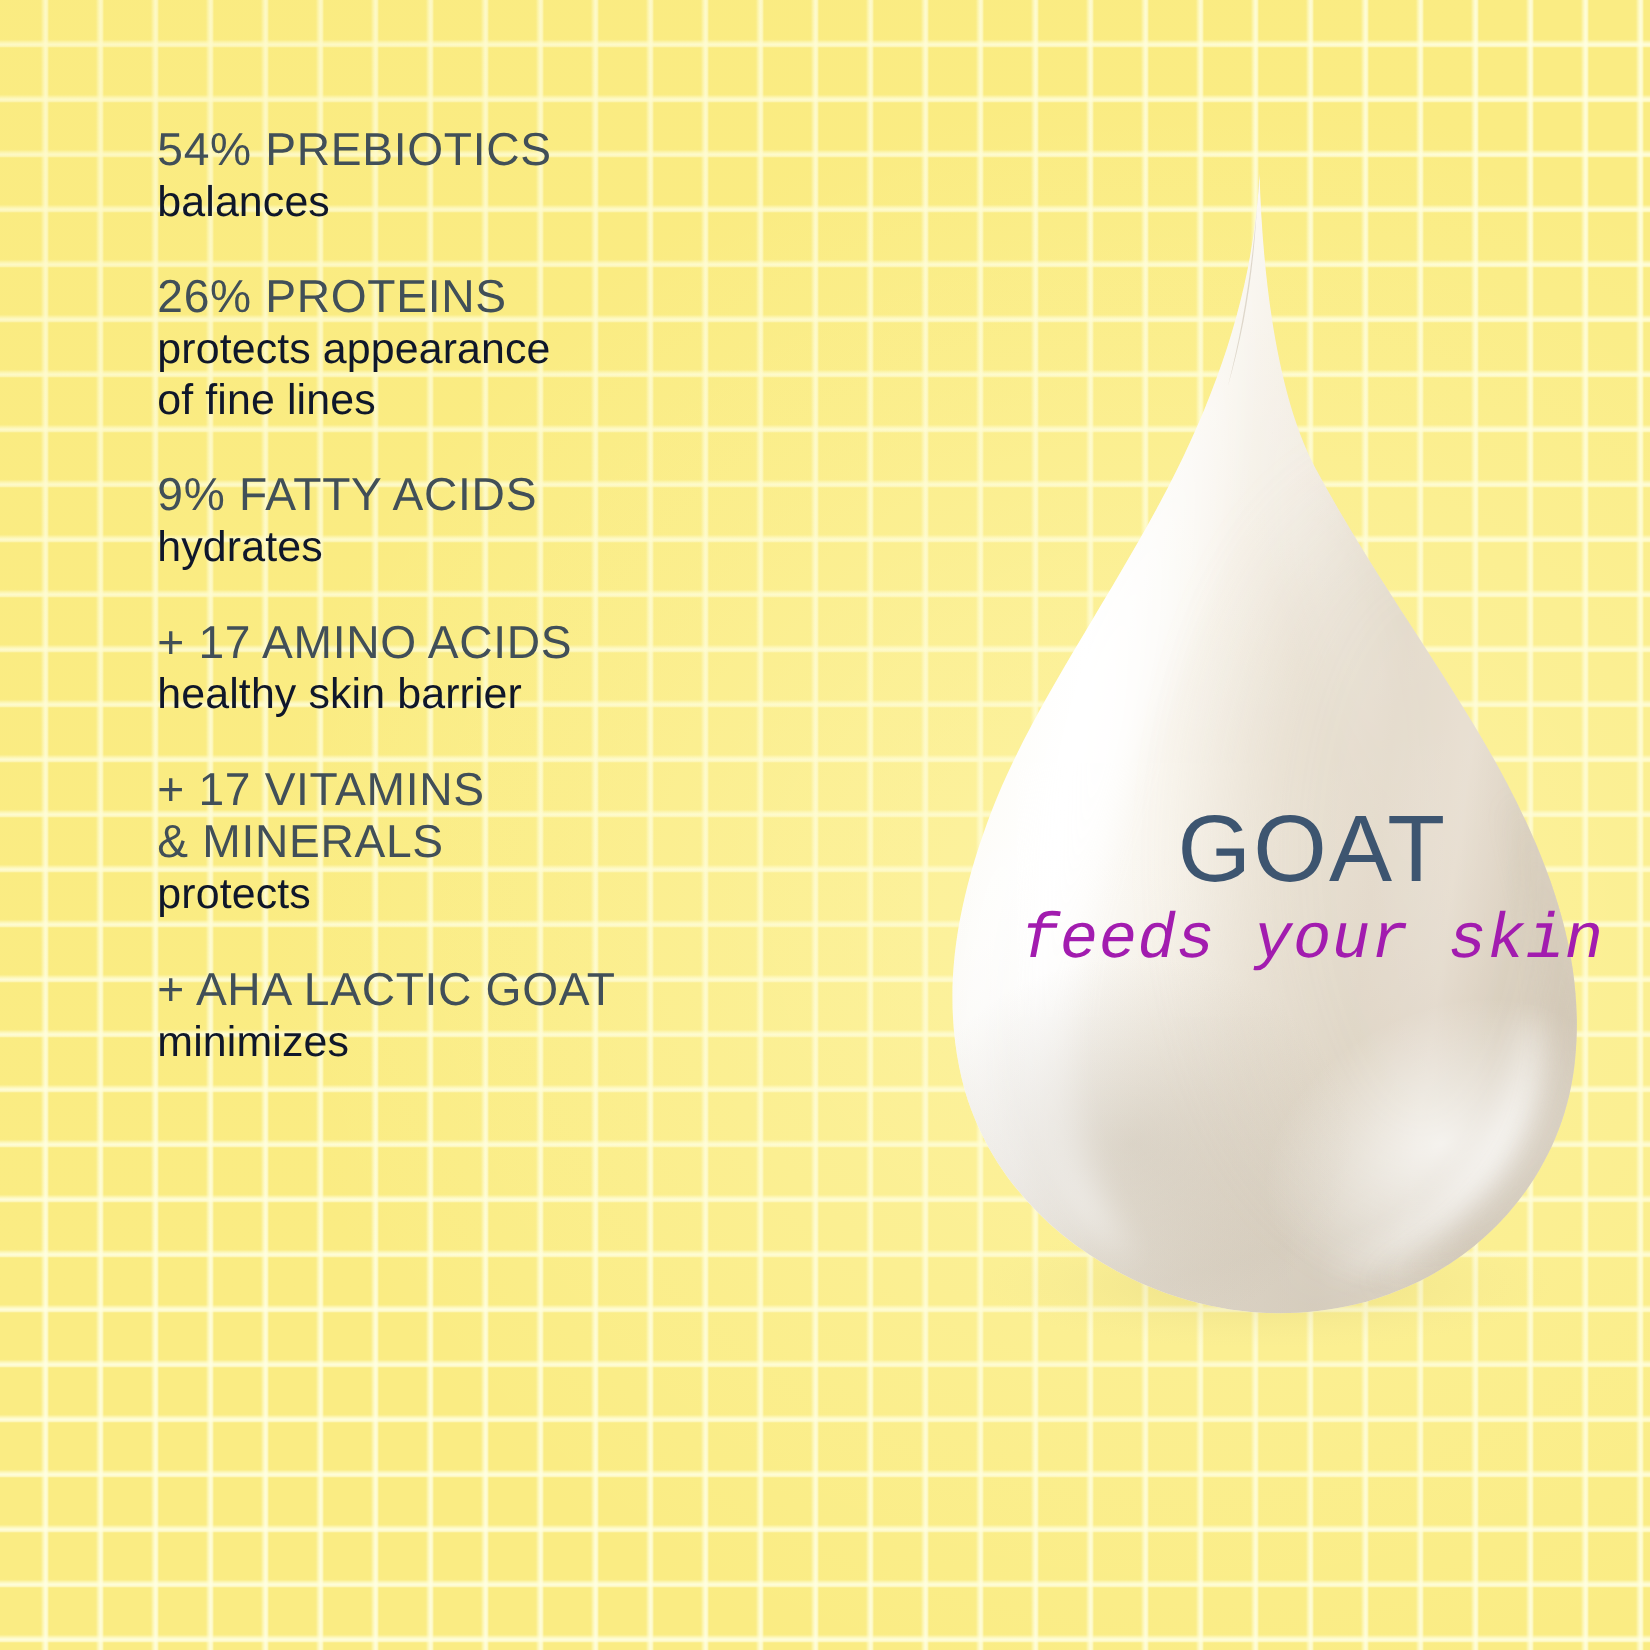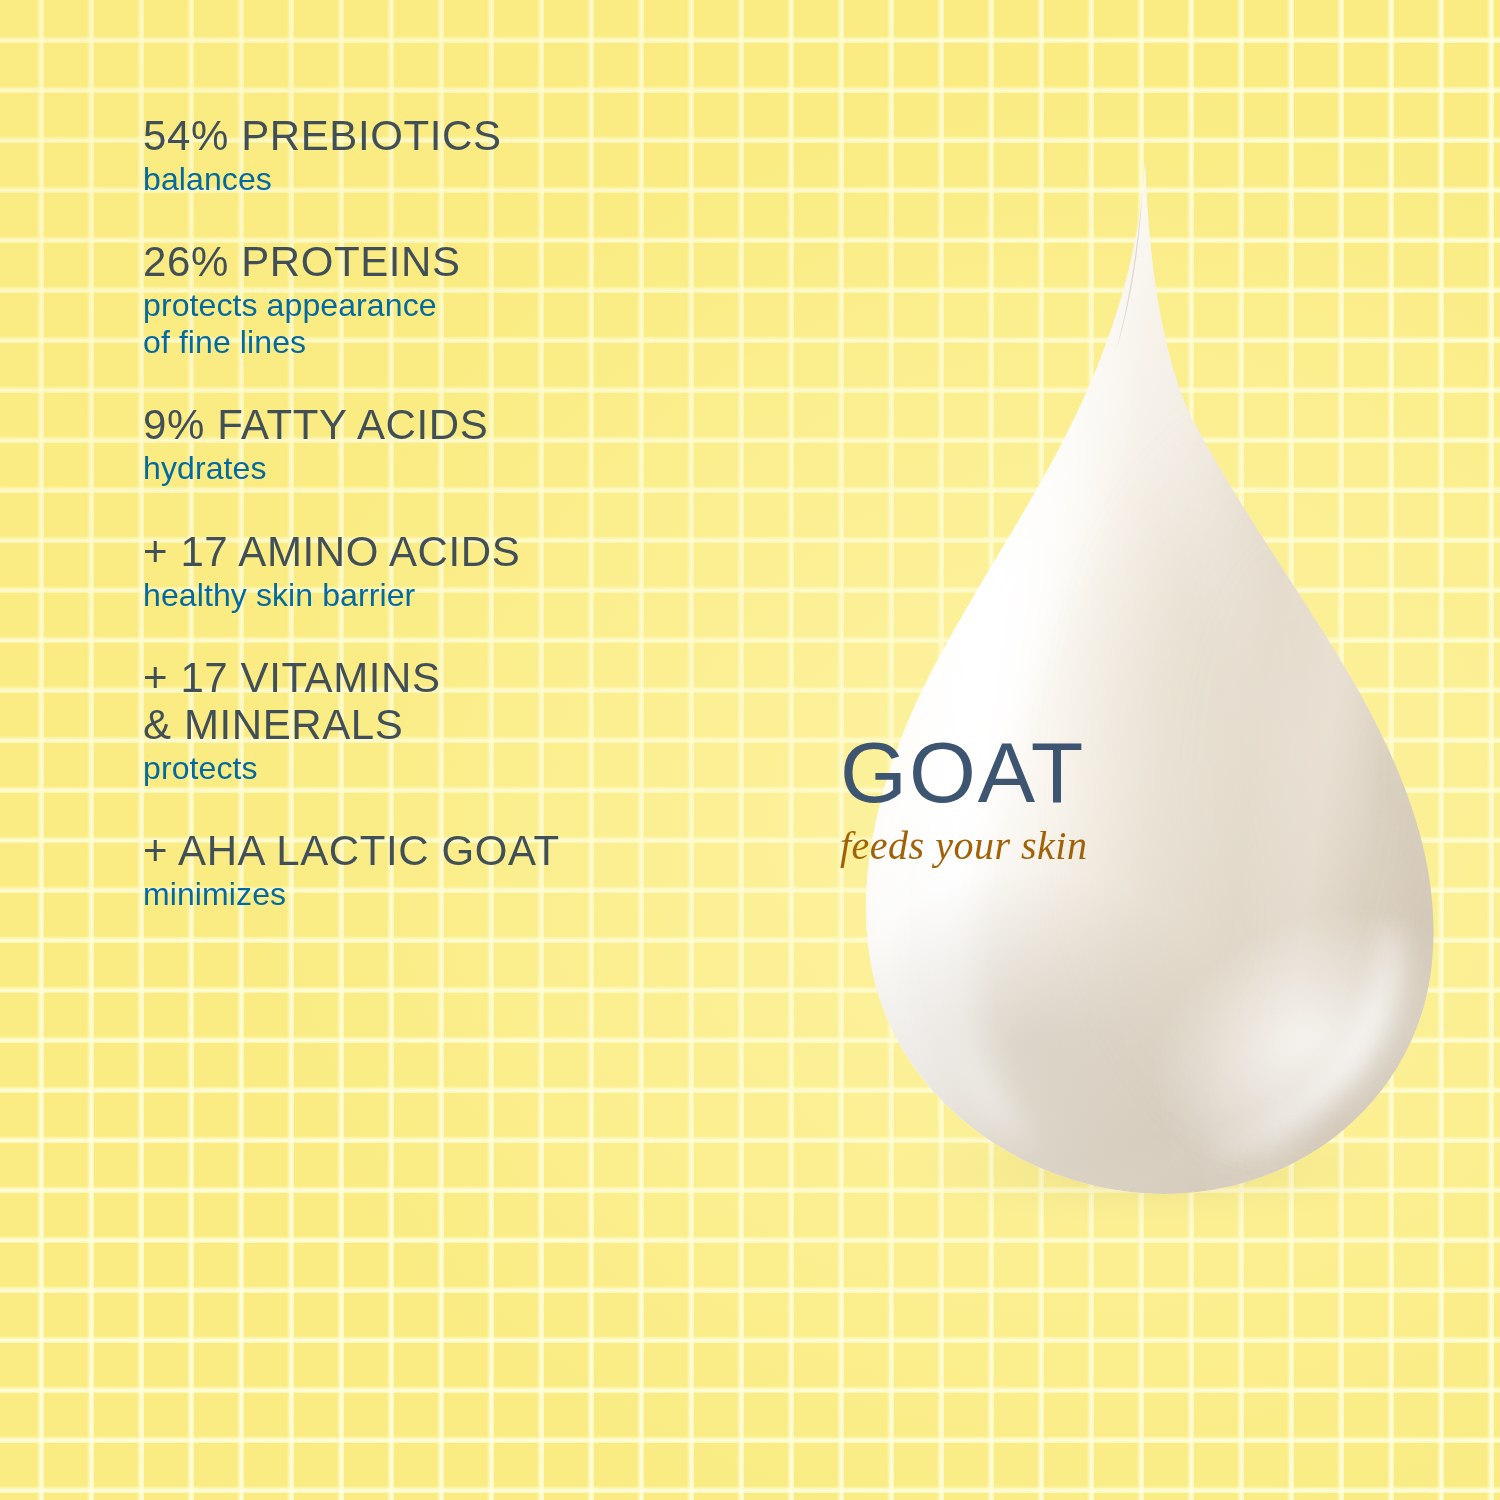--- a/index.html
+++ b/index.html
@@ -65,22 +65,22 @@
   .ingredient-headline {
     color: #414f58;
     font-size: 42px;
     line-height: 1.12;
     font-weight: 400;
     letter-spacing: 0.6px;
     white-space: pre-line;
     margin: 0 0 2px 0;
   }
   .ingredient-benefit {
-    color: #0369a1;
-    font-size: 32px;
+    color: #0f172a;
+    font-size: 39px;
     line-height: 1.16;
     font-weight: 400;
     letter-spacing: 0.1px;
     white-space: pre-line;
     margin: 0;
   }
 
   
   #droplet-wrap {
     position: absolute;
@@ -90,35 +90,37 @@
     height: 1075px;
   }
   #droplet-svg { display: block; width: 100%; height: 100%; overflow: visible; }
 
   
   #droplet-text {
     position: absolute;
     left: 840px;
     top: 730px;
     width: 610px;
+    text-align: center;
     pointer-events: none;
+    padding-left: 48px;
   }
   .drop-brand-line {
     color: #3d5570;
     font-size: 86px;
     line-height: 0.98;
     letter-spacing: 2px;
     font-weight: 400;
     margin: 0;
   }
   .drop-tagline {
-    color: #a16207;
-    font-family: Liberation Serif, serif;
+    color: #a21caf;
+    font-family: Liberation Mono, monospace;
     font-style: italic;
-    font-size: 40px;
+    font-size: 58px;
     line-height: 1.1;
     margin: 10px 0 0 0;
     letter-spacing: 0.5px;
   }
 </style>
 </head>
 <body>
 
 <div id="canvas">
 

